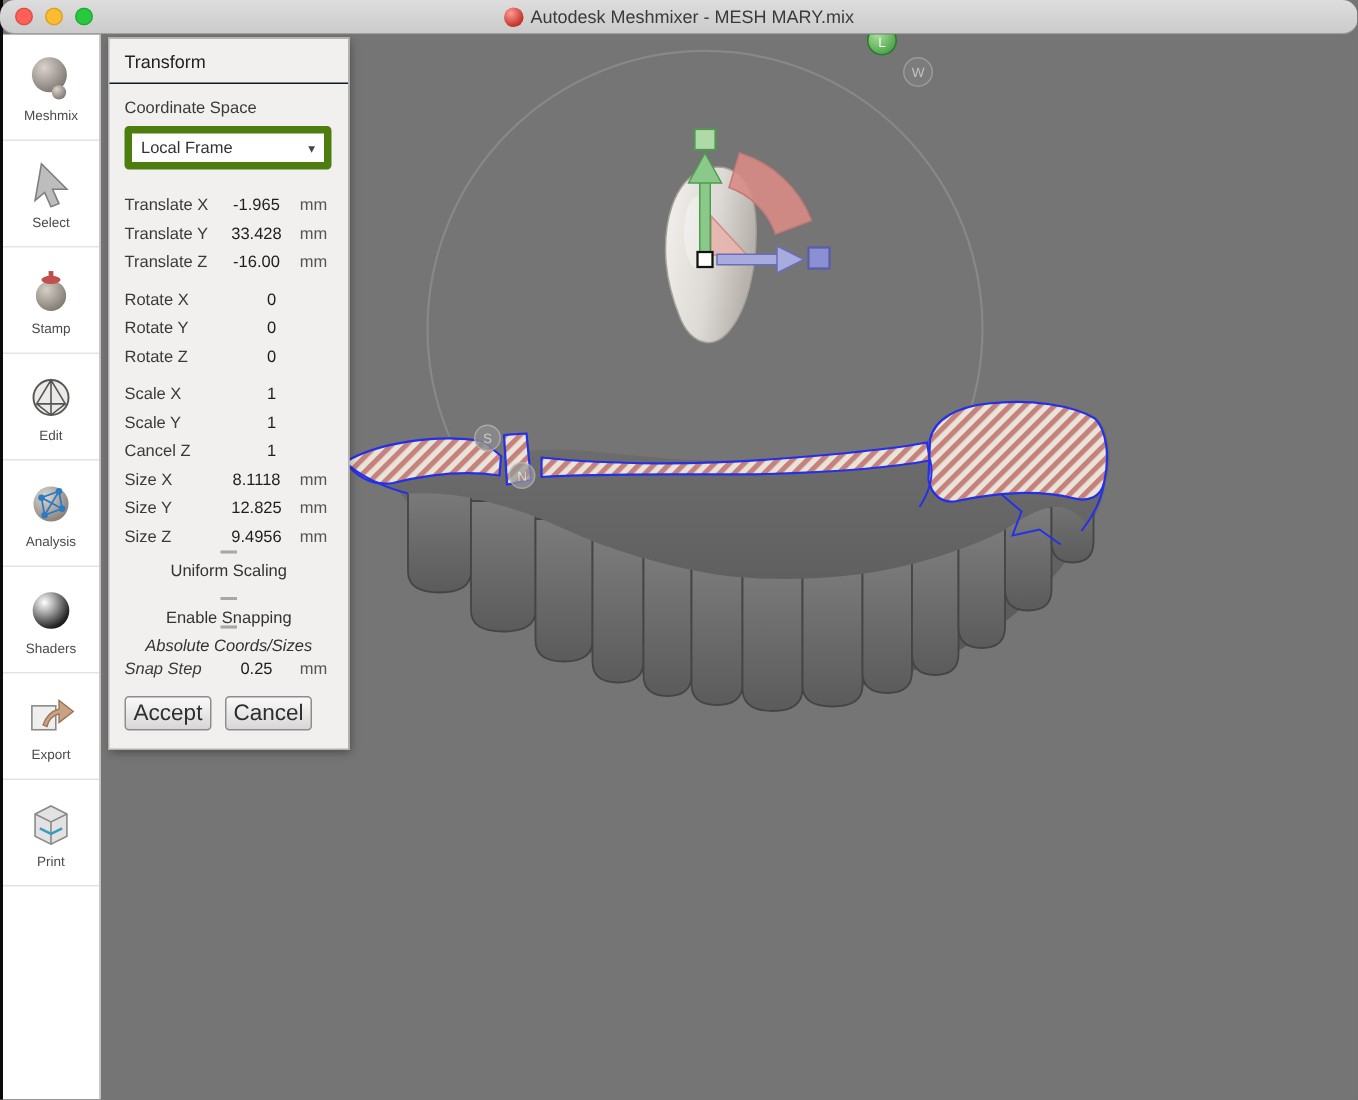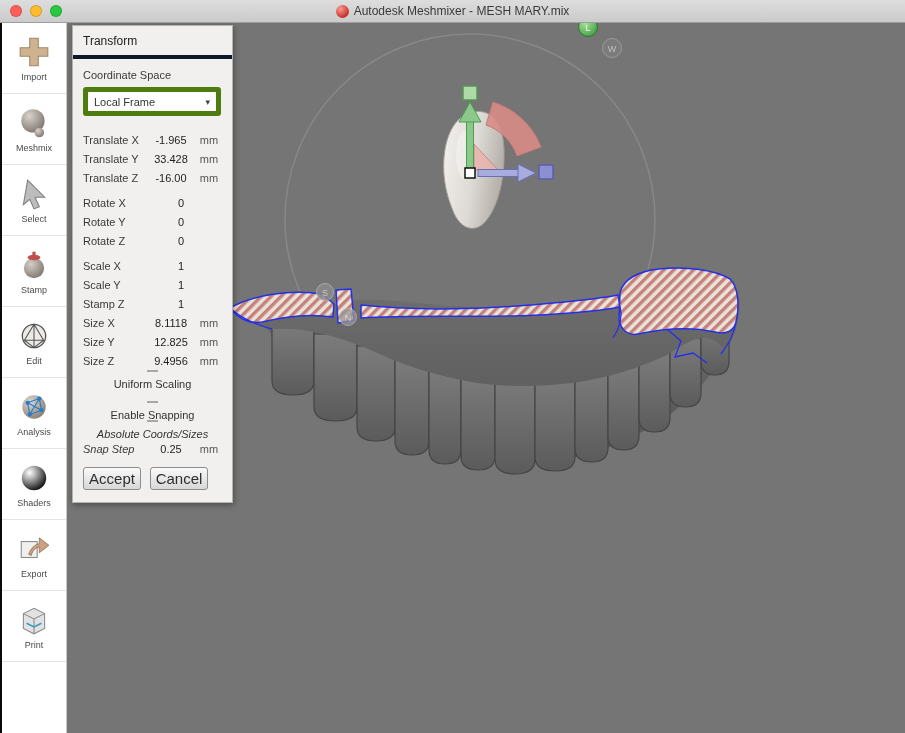--- a/index.html
+++ b/index.html
@@ -4,21 +4,21 @@
 <style>
   html,body{margin:0;padding:0;}
   body{
     width:905px;height:733px;position:relative;overflow:hidden;
     font-family:"Liberation Sans",sans-serif;background:#757575;
     box-shadow:inset 2px 0 0 #0a0a0a;
   }
   
   .titlebar{position:absolute;top:0;left:0;right:0;height:22px;
     background:linear-gradient(#dddddd,#cbcbcb);border-bottom:1px solid #9e9e9e;
-    display:flex;align-items:center;z-index:30;}
+    display:flex;align-items:center;z-index:30;border-radius:10px;}
   .traffic{display:flex;gap:8px;padding-left:10px;z-index:2;}
   .light{width:12px;height:12px;border-radius:50%;border:1px solid rgba(0,0,0,.15);box-sizing:border-box;}
   .light.red{background:#ff5f57;} .light.yellow{background:#febc2e;} .light.green{background:#28c840;}
   .title-wrap{position:absolute;left:0;right:0;top:0;bottom:0;display:flex;align-items:center;justify-content:center;gap:5px;}
   .app-icon{width:13px;height:13px;border-radius:50%;
     background:radial-gradient(circle at 35% 30%, #ff9b93, #c2332b 70%);}
   .title-text{font-size:12px;color:#3a3a3a;white-space:nowrap;}
   
   .sidebar{position:absolute;top:23px;left:0;width:67px;bottom:0;background:#ffffff;
     border-right:1px solid #c9c9c9;z-index:20;box-sizing:border-box;margin-left:2px;width:65px;}
@@ -26,21 +26,21 @@
     border-bottom:1px solid #e3e3e3;box-sizing:border-box;cursor:pointer;}
   .tool svg{width:34px;height:34px;display:block;}
   .tool-label{font-size:9px;color:#4a4a4a;margin-top:3px;}
   
   .canvas{position:absolute;left:67px;top:23px;right:0;bottom:0;background:#757575;}
   .scene-svg{position:absolute;left:0;top:0;width:838px;height:710px;}
   
   .panel{position:absolute;left:5px;top:2px;width:161px;background:#f1f0ee;
     border:1px solid #b5b3b0;box-shadow:1px 2px 6px rgba(0,0,0,.35);
     font-size:11px;color:#333;z-index:10;box-sizing:border-box;}
-  .panel-header{padding:8px 10px 7px;font-size:12px;color:#222;border-bottom:4px solid #0f172a;}
+  .panel-header{padding:8px 10px 7px;font-size:12px;color:#222;border-bottom:1px solid #0f172a;}
   .panel-body{padding:8px 8px 12px;}
   .cs-label{margin:2px 2px 6px;color:#3a3a3a;}
   .dropdown{display:flex;align-items:center;justify-content:space-between;background:#fff;
     border:5px solid #4d7c0f;border-radius:3px;height:19px;padding:0 6px;width:116px;
     margin:0 0 14px 2px;cursor:pointer;}
   .dropdown .chev{font-size:9px;color:#444;}
   .row{display:flex;align-items:center;height:19px;padding:0 2px;}
   .row .lbl{flex:1;color:#3a3a3a;}
   .row .val{width:50px;text-align:center;color:#1e1e1e;cursor:text;}
   .row .val.wide{width:74px;margin-right:4px;}
@@ -64,26 +64,20 @@
     <div class="light green"></div>
   </div>
   <div class="title-wrap">
     <div class="app-icon"></div>
     <div class="title-text">Autodesk Meshmixer - MESH MARY.mix</div>
   </div>
 </div>
 
 <div class="sidebar">
 
-  <div class="tool">
-    <svg viewBox="0 0 32 32">
-      <path d="M12 3h8v9h9v8h-9v9h-8v-9H3v-8h9z" fill="#cfb391" stroke="#9c8867" stroke-width="1"></path>
-    </svg>
-    <span class="tool-label">Import</span>
-  </div>
 
   <div class="tool">
     <svg viewBox="0 0 32 32">
       <defs>
           <radialGradient id="g-mm" cx="0.35" cy="0.3" r="0.9">
         <stop offset="0" stop-color="#d9d3cc"></stop>
             <stop offset="1" stop-color="#6b645e"></stop>
           </radialGradient>
         </defs>
       <circle cx="15" cy="14" r="11" fill="url(#g-mm)"></circle>
@@ -347,21 +341,21 @@
       <div class="gap6"></div>
       <div class="row">
         <span class="lbl">Scale X</span>
         <span class="val wide">1</span>
       </div>
       <div class="row">
         <span class="lbl">Scale Y</span>
         <span class="val wide">1</span>
       </div>
       <div class="row">
-        <span class="lbl">Stamp Z</span>
+        <span class="lbl">Cancel Z</span>
         <span class="val wide">1</span>
       </div>
 
       <div class="row">
         <span class="lbl">Size X</span>
         <span class="val">8.1118</span>
         <span class="unit">mm</span>
       </div>
       <div class="row">
         <span class="lbl">Size Y</span>

